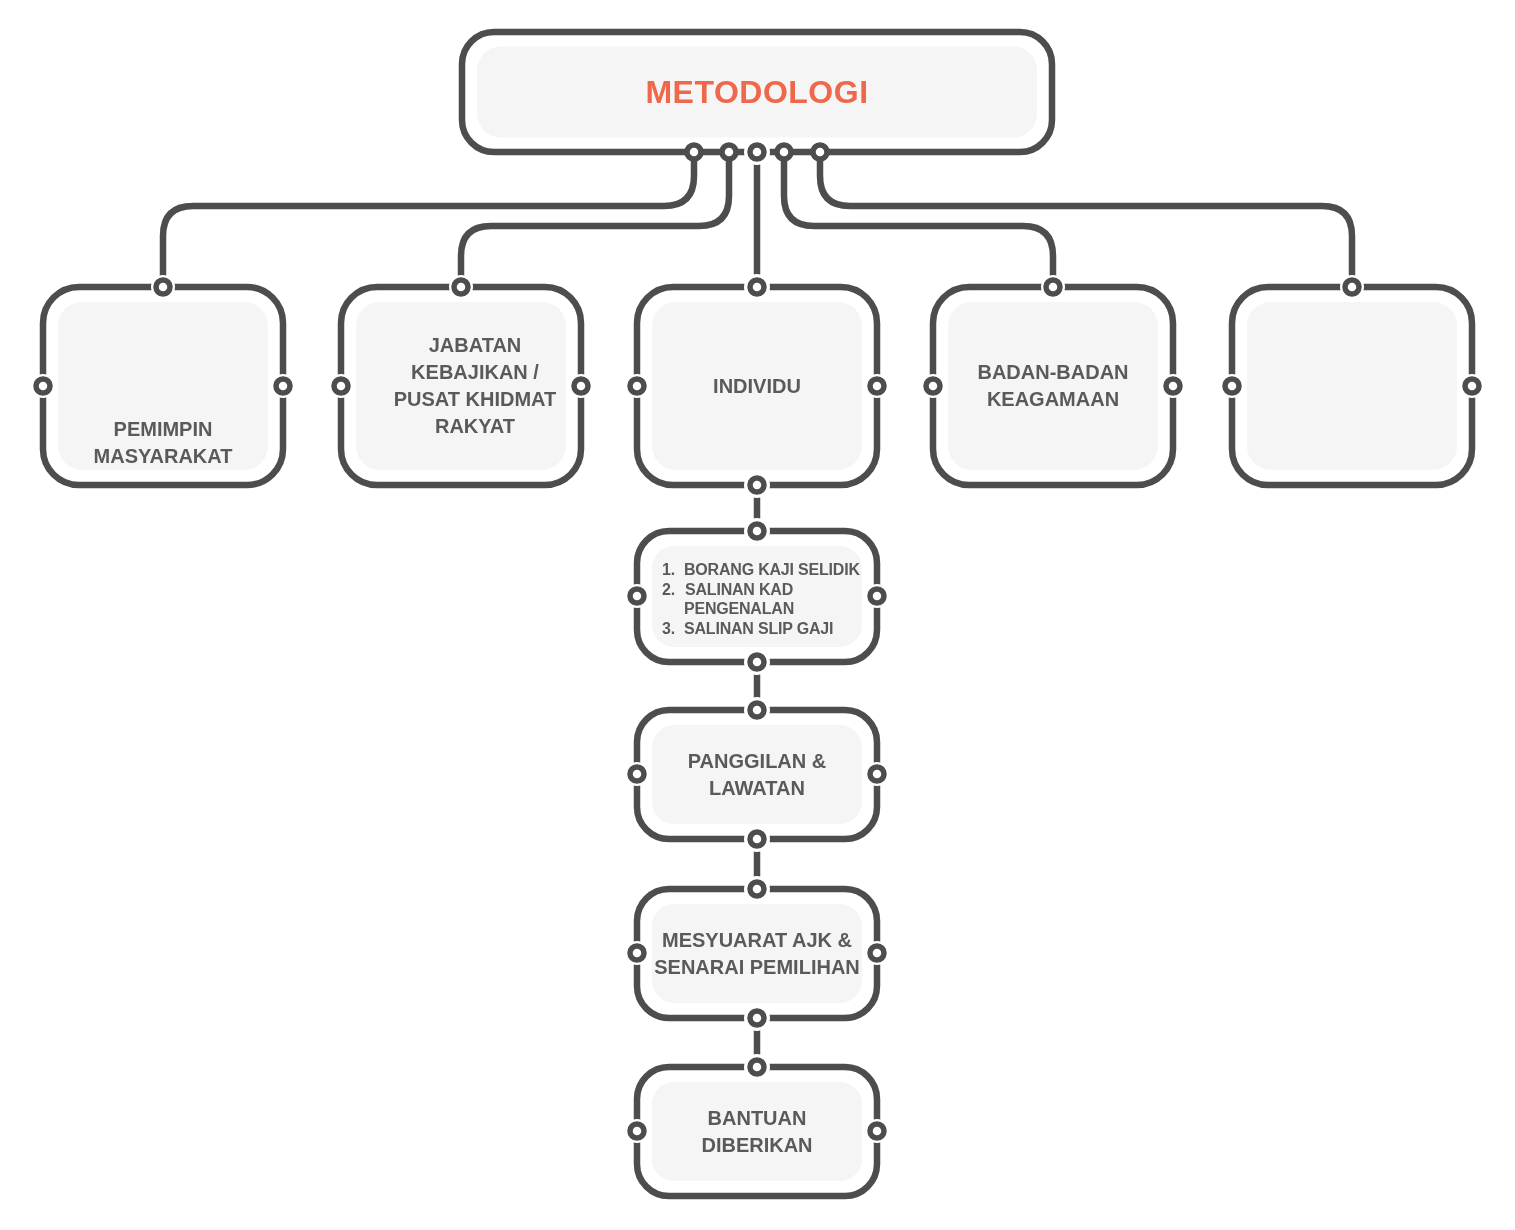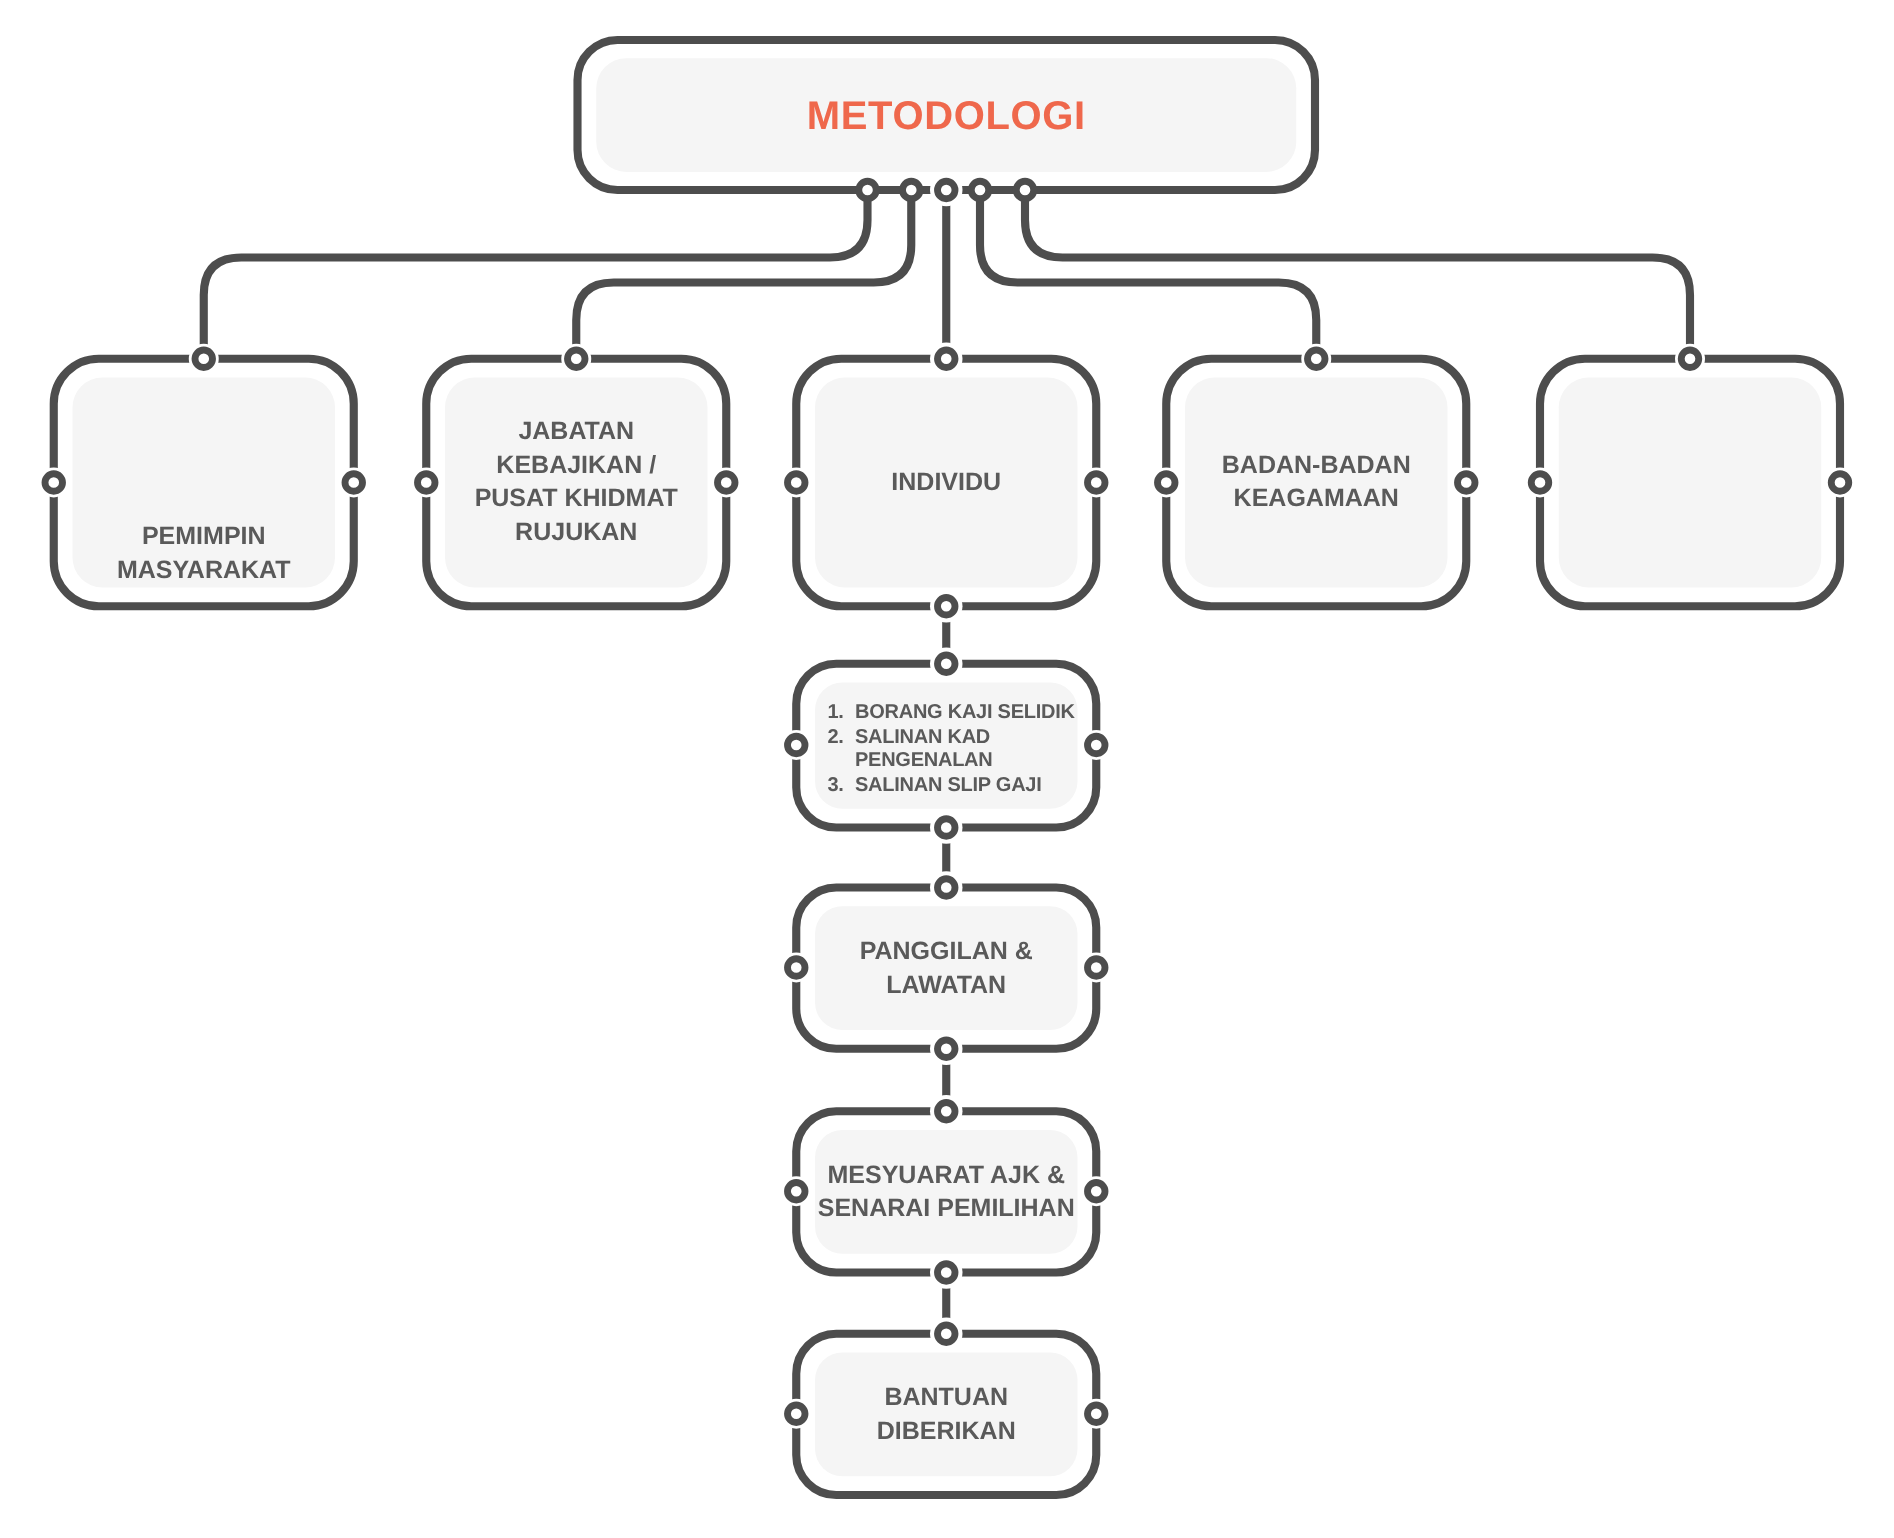--- a/index.html
+++ b/index.html
@@ -27,21 +27,21 @@
   }
   .label .ln{white-space:nowrap;}
   .node-lbl{font-size:20px;line-height:27px;}
   .title-lbl{font-size:32px;letter-spacing:0.5px;color:var(--accent);}
   .doc-list{
     position:absolute;left:662px;top:560px;width:200px;
     font-weight:700;font-size:16px;line-height:19.5px;letter-spacing:-0.2px;color:var(--text);
   }
   .doc-item{display:flex;align-items:flex-start;}
   .doc-num{width:22px;flex:none;}
-  .doc-lines div{white-space:nowrap;}
+  .doc-lines div{white-space:nowrap;text-align:center;}
 </style>
 </head>
 <body>
 
 <div class="stage">
 
   <svg width="1515" height="1230" viewBox="0 0 1515 1230">
 
     <path class="conn" d="M 694 152 L 694 176 Q 694 206 664 206 L 193 206 Q 163 206 163 236 L 163 287"></path>
     <path class="conn" d="M 729 152 L 729 196 Q 729 226 699 226 L 491 226 Q 461 226 461 256 L 461 287"></path>
@@ -204,25 +204,25 @@
 
   <div class="label title-lbl" style="left:462px;top:46px;width:590px;height:92px;">
     <div class="ln">METODOLOGI</div>
   </div>
 
   <div class="label node-lbl" style="left:63px;top:302px;width:200px;height:168px;justify-content:flex-end;">
     <div class="ln">PEMIMPIN</div>
     <div class="ln">MASYARAKAT</div>
   </div>
 
-  <div class="label node-lbl" style="left:361px;top:302px;width:200px;height:168px;justify-content:center;">
+  <div class="label node-lbl" style="left:375px;top:302px;width:200px;height:168px;justify-content:center;">
     <div class="ln">JABATAN</div>
     <div class="ln">KEBAJIKAN /</div>
     <div class="ln">PUSAT KHIDMAT</div>
-    <div class="ln">RUJUKAN</div>
+    <div class="ln">RAKYAT</div>
   </div>
 
   <div class="label node-lbl" style="left:953px;top:302px;width:200px;height:168px;">
     <div class="ln">BADAN-BADAN</div>
     <div class="ln">KEAGAMAAN</div>
   </div>
 
   <div class="label node-lbl" style="left:657px;top:302px;width:200px;height:168px;">
     <div class="ln">INDIVIDU</div>
   </div>

